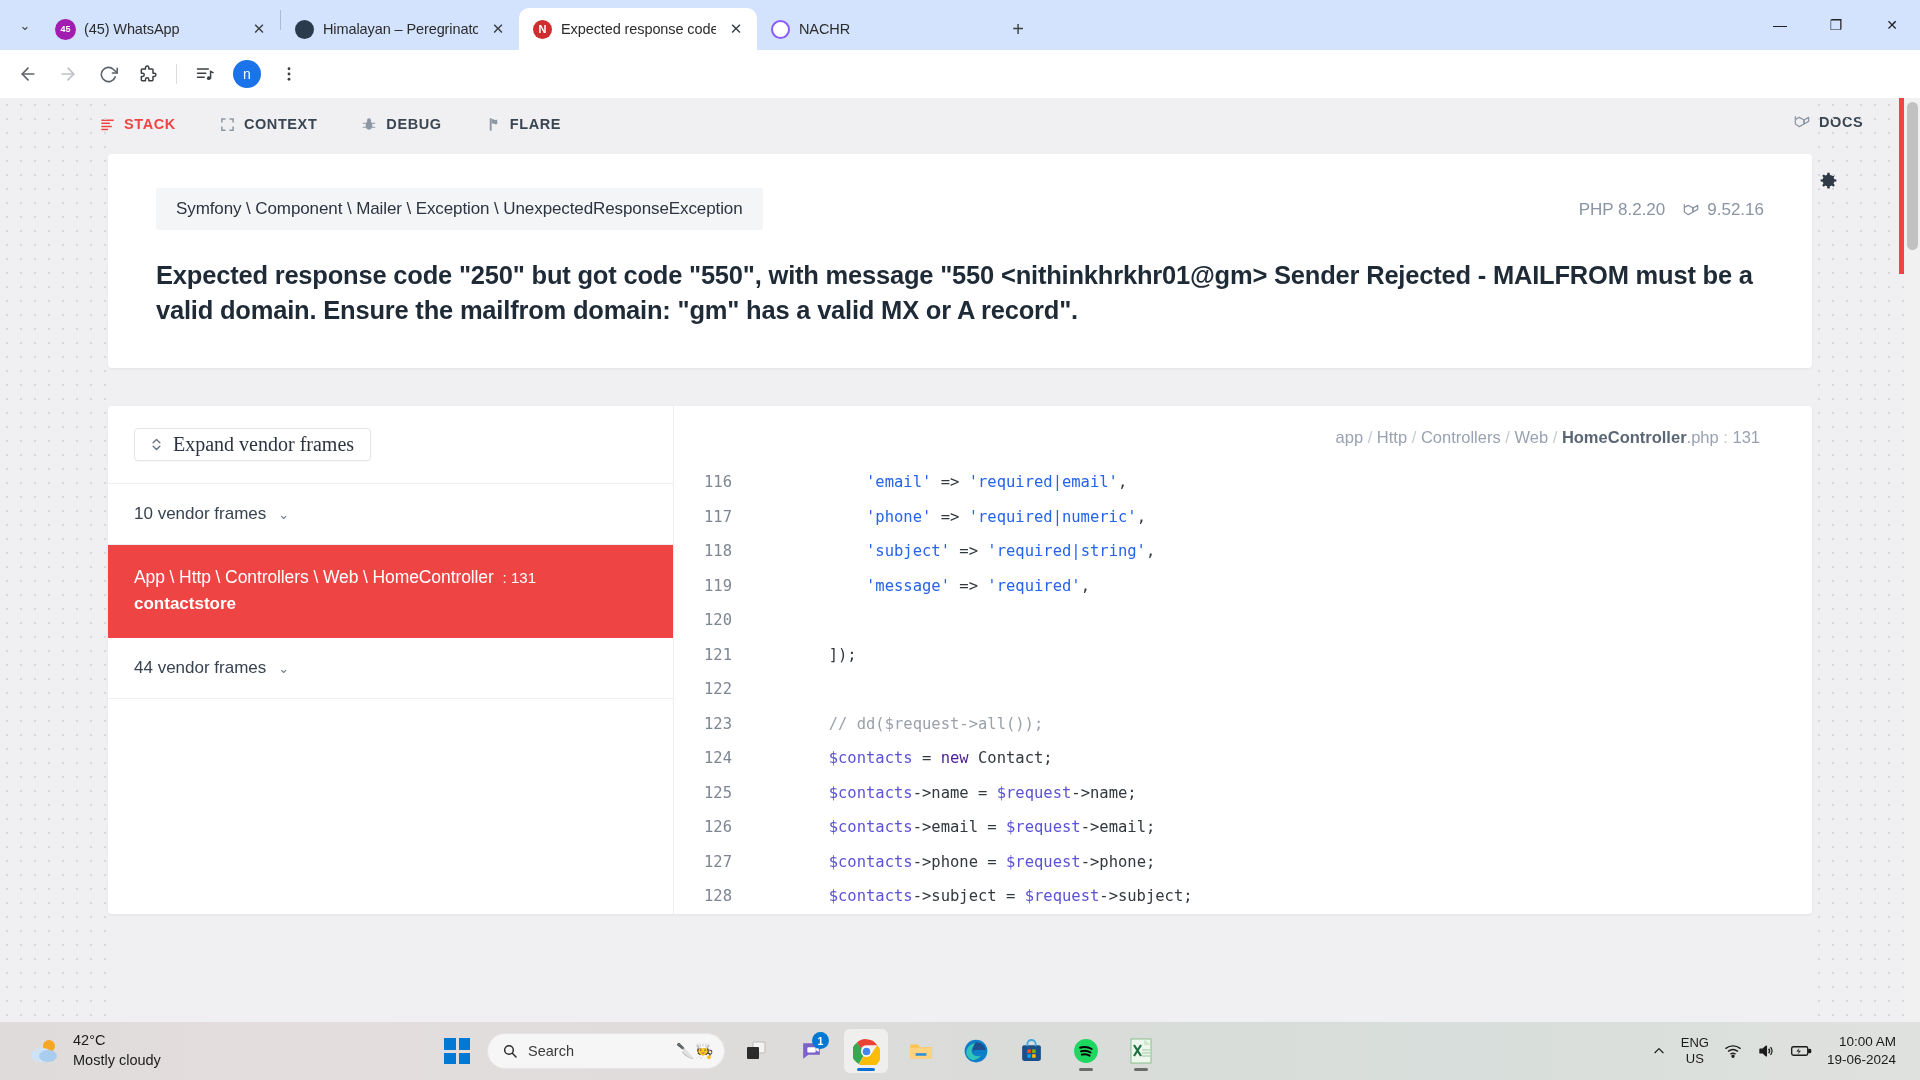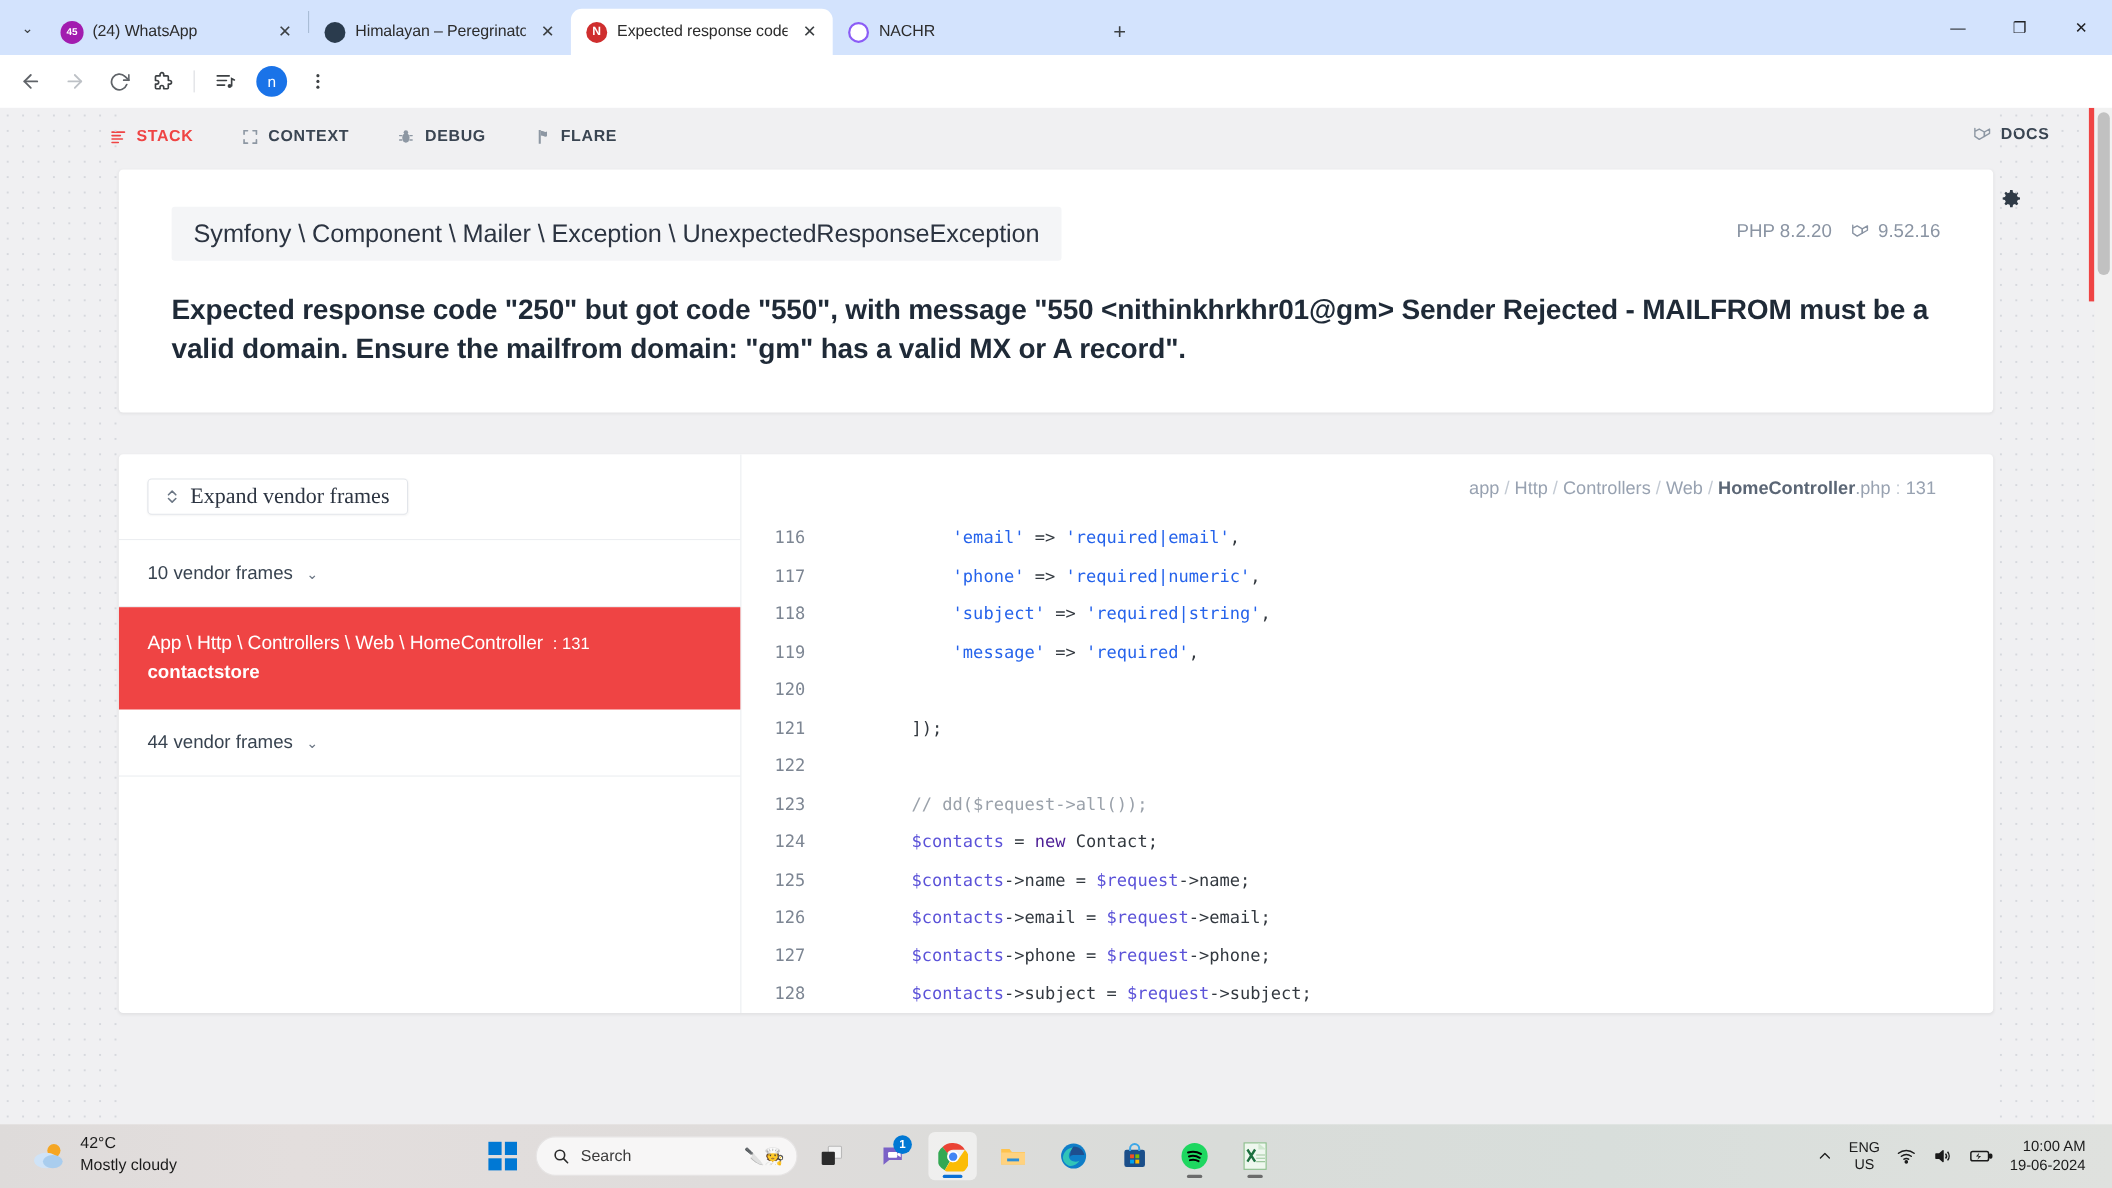--- a/index.html
+++ b/index.html
@@ -107,21 +107,21 @@
   .gear { color: #2f3a46; display: flex; align-items: center; }
 
   .dotgrid-wrap { position: relative; padding: 0 108px; }
 
   .card {
     background: #fff; border-radius: 4px; padding: 34px 48px 40px 48px;
     box-shadow: 0 1px 3px rgba(0,0,0,0.06);
   }
   .card-head { display: flex; align-items: flex-start; }
   .exc-class {
-    background: #f4f5f7; color: #2c3441; font-size: 23px;
+    background: #f4f5f7; color: #2c3441; font-size: 17px;
     padding: 11px 20px; border-radius: 3px; letter-spacing: -0.1px;
   }
   .versions { margin-left: auto; display: flex; align-items: center; gap: 18px;
               color: #8a94a3; font-size: 17px; padding-top: 12px; }
   .versions .lv { display: flex; align-items: center; gap: 8px; }
   .exc-msg {
     margin-top: 28px; font-size: 25.5px; font-weight: 700; color: #1f2a37;
     line-height: 1.38; letter-spacing: -0.2px;
   }
 
@@ -221,21 +221,21 @@
 
 <div class="browser">
 
   <div class="tabstrip">
     <div class="tabstrip-chevron">⌄</div>
 
     <div class="tab inactive">
       <span class="favicon fav-whatsapp">
         <span class="badge">45</span>
       </span>
-      <span class="tab-title">(24) WhatsApp</span>
+      <span class="tab-title">(45) WhatsApp</span>
       <span class="tab-close">✕</span>
     </div>
 
     <div class="tab-sep"></div>
 
     <div class="tab inactive">
       <span class="favicon fav-himal"></span>
       <span class="tab-title">Himalayan – Peregrinators</span>
       <span class="tab-close">✕</span>
     </div>

